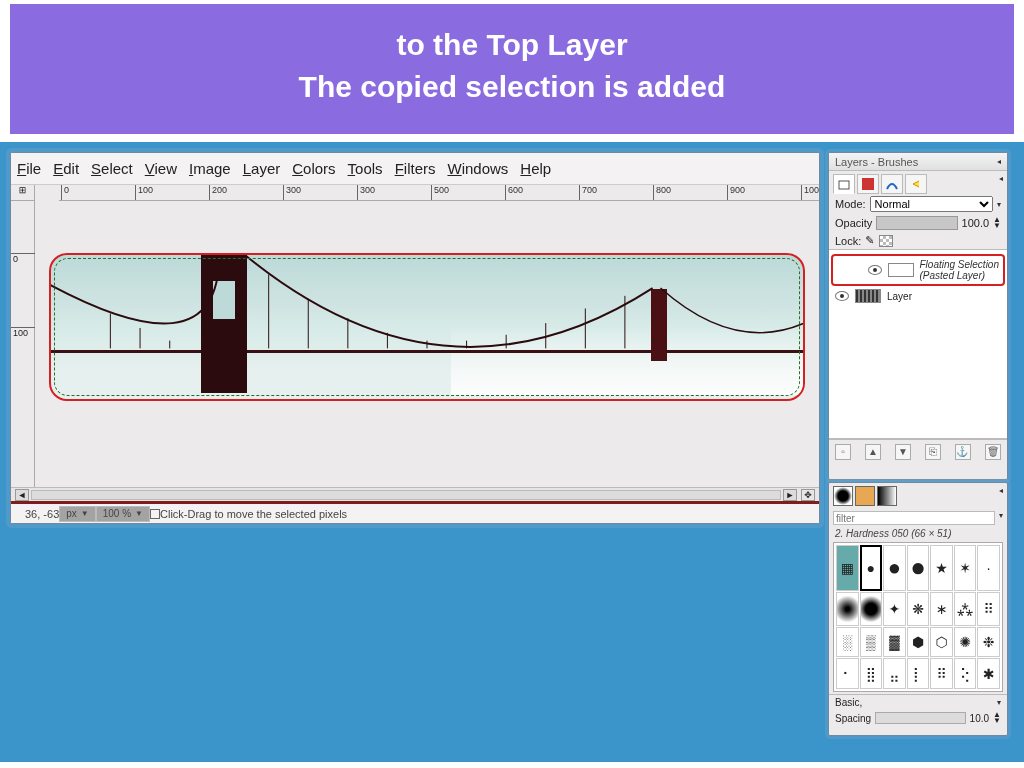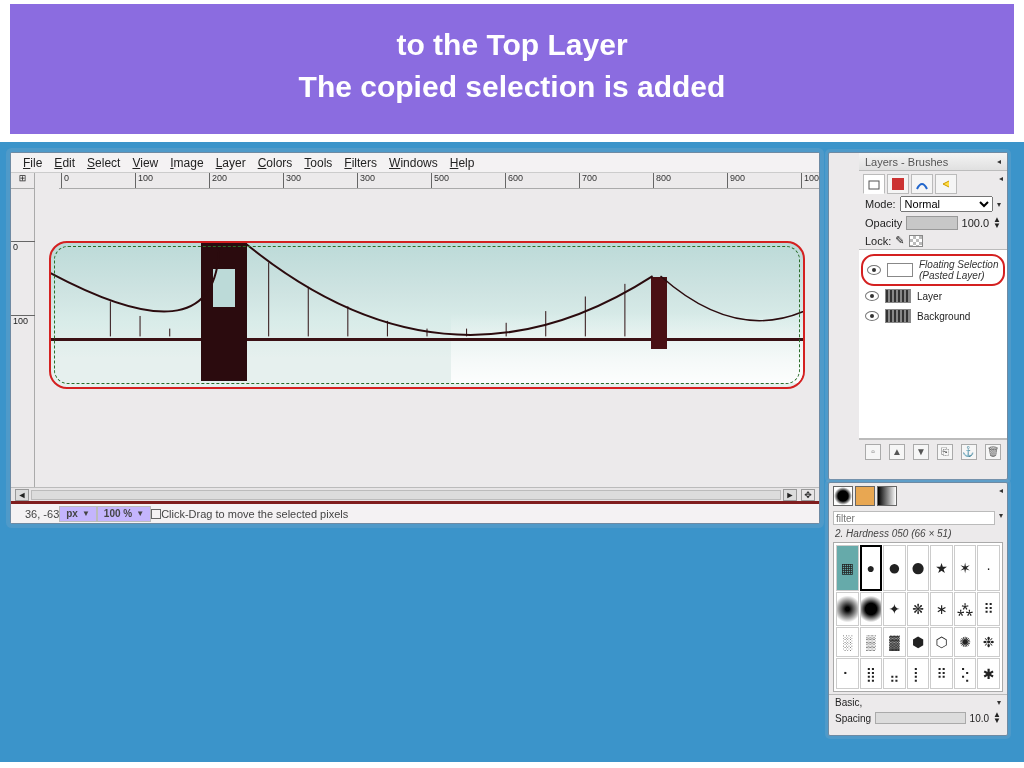--- a/index.html
+++ b/index.html
@@ -76,27 +76,27 @@
     background: linear-gradient(#f7f7f7,#dcdcdc);
     border-radius: 2px;
     font-size: 10px;
     text-align: center;
     line-height: 13px;
     color: #333;
   }
   .winbtn.close { background: linear-gradient(#e78,#c23028); color:#fff; border-color:#a02018; }
 
   .menubar {
-    height: 20px;
+    height: 32px;
     background: #f4f2f3;
     display: flex;
     align-items: center;
-    padding: 0 12px;
+    padding: 0 6px;
     gap: 12px;
-    font-size: 12px;
+    font-size: 15px;
     border-bottom: 1px solid #ccc;
   }
   .menubar span { text-decoration: none; }
   .menubar span::first-letter { text-decoration: underline; }
 
   .ruler-h {
     height: 16px;
     background: #eceaeb;
     border-bottom: 1px solid #aaa;
     position: relative;
@@ -179,26 +179,25 @@
     background:#f4f2f3;
     border-top:3px solid #7f1d1d;
     display:flex; align-items:center;
     font-size:11px;
     color:#444;
     padding: 0 14px;
     gap: 0;
   }
   .status-box {
     border: 1px solid #bbb;
-    background:#c4b5fd;
+    background:#a3a3a3;
     padding: 1px 6px;
     height: 16px;
     display:flex; align-items:center; gap:4px;
     font-size:10px;
-    font-weight:bold;
   }
   .status-box .dd { font-size:8px; }
 
   
   .dock {
     width: 180px;
     display:flex; flex-direction:column;
     gap: 0;
   }
   .panel {
@@ -244,23 +243,24 @@
     padding: 4px 2px;
     font-size:10px;
   }
   .layer-row {
     display:flex; align-items:center; gap:6px;
     padding: 3px 4px;
     border-radius:10px;
   }
   .layer-row.selected {
     border:2px solid #d42020;
-    border-radius:13px;
+    border-radius:4px;
     font-style:italic;
     color:#333;
+    justify-content:flex-end;
   }
   .eye {
     width:14px; height:10px; border:1px solid #777; border-radius:50%;
     position:relative;
   }
   .eye::after { content:""; position:absolute; left:4px; top:2px; width:4px; height:4px; background:#333; border-radius:50%; }
   .thumb-sm {
     width:26px; height:14px; border:1px solid #888; background:#fff;
   }
   .thumb-sm.img { background: repeating-linear-gradient(90deg,#333 0 2px,#888 2px 4px); }
@@ -406,21 +406,21 @@
         <span>100 %</span>
           <span class="dd">▼</span>
       </div>
       <span class="square-toggle"></span>
       <span>Click-Drag to move the selected pixels</span>
     </div>
   </div>
 
   <div class="dock">
 
-    <div class="panel" style="height:328px;padding-left:30px;">
+    <div class="panel" style="height:328px;">
       <div class="panel-title">
         <span>Layers - Brushes</span>
         <span class="dd-caret">◂</span>
       </div>
       <div class="tabstrip">
         <div class="tabicon active">
             <svg width="14" height="14">
               <rect x="2" y="4" width="10" height="8" fill="#fff" stroke="#555"></rect>
             </svg>
           </div>
@@ -467,25 +467,20 @@
           <span class="thumb-sm"></span>
           <span style="display:flex;flex-direction:column;line-height:1.1;">
             <span>Floating Selection</span>
             <span>(Pasted Layer)</span>
           </span>
         </div>
         <div class="layer-row">
           <span class="eye"></span>
           <span class="thumb-sm img"></span>
           <span>Layer</span>
-        </div>
-        <div class="layer-row">
-          <span class="eye"></span>
-          <span class="thumb-sm img"></span>
-          <span>Background</span>
         </div>
       </div>
 
       <div class="panel-btns">
         <span class="pbtn">▫</span>
         <span class="pbtn">▲</span>
         <span class="pbtn">▼</span>
         <span class="pbtn">⎘</span>
         <span class="pbtn">⚓</span>
         <span class="pbtn">🗑</span>

